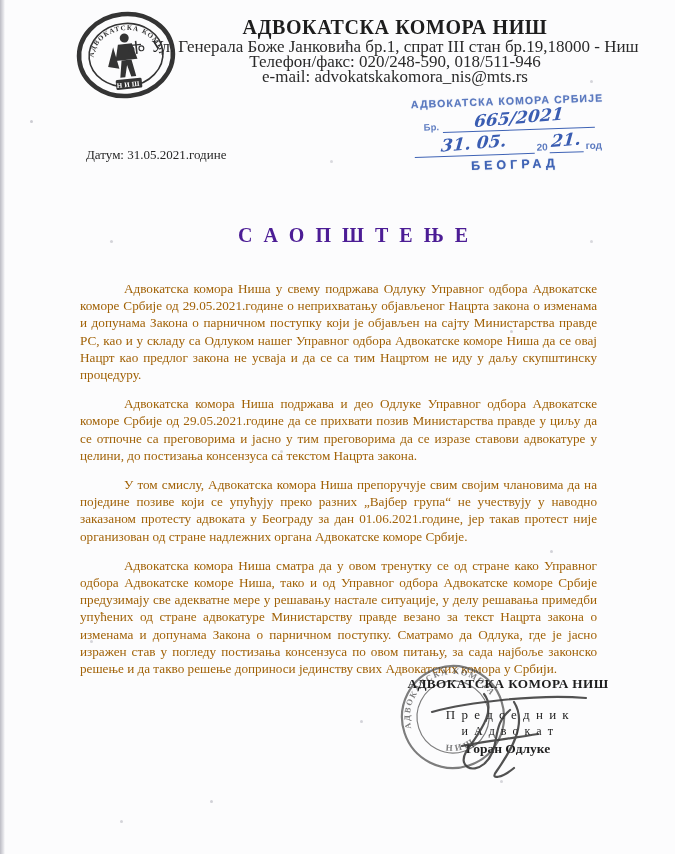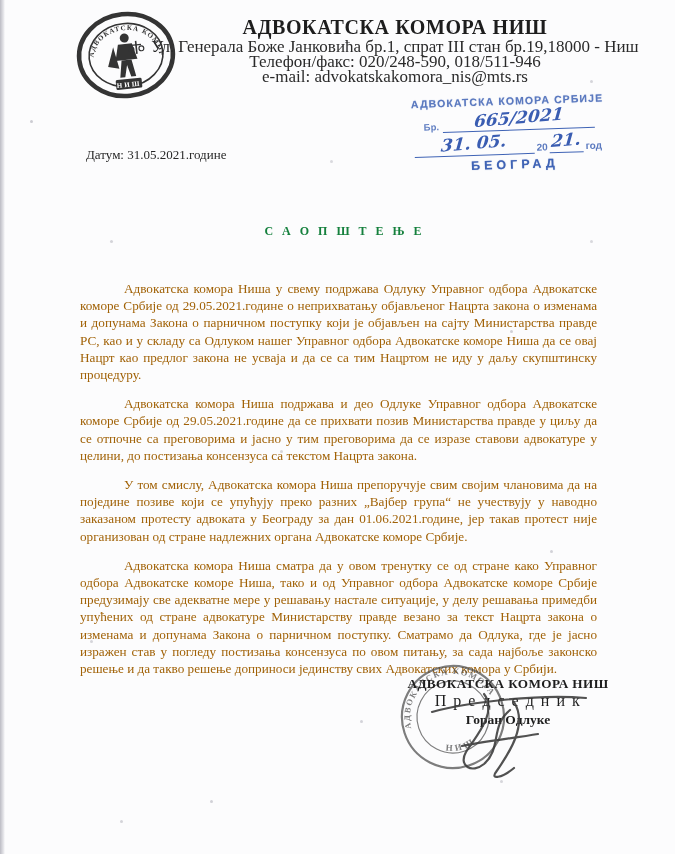--- a/index.html
+++ b/index.html
@@ -27,31 +27,31 @@
   .rs-line{position:relative;border-bottom:1.6px solid #3f63b5;height:22px;}
   .hand{font-family:"DejaVu Serif",serif;font-style:italic;font-weight:bold;
     color:#3a5db2;font-size:17px;transform:skewX(-10deg) rotate(-3deg);
     display:inline-block;white-space:nowrap;}
   .rs-printed{font-size:10px;font-weight:bold;opacity:.85;margin:0 2px 1px 2px;}
   .rs-city{font-size:12.5px;font-weight:bold;letter-spacing:4px;margin:3px 0 0 58px;
     text-shadow:0 0 1px rgba(63,99,181,.5);}
   
   .ref-block{position:absolute;left:86px;top:146px;font-size:13px;line-height:17px;color:#272727;}
   
-  .doc-title{position:absolute;left:86px;top:224px;width:517px;text-align:center;
-    font-size:12px;font-weight:bold;letter-spacing:3px;color:#15803d;}
+  .doc-title{position:absolute;left:96px;top:224px;width:517px;text-align:center;
+    font-size:20px;font-weight:bold;letter-spacing:3px;color:#4c1d95;}
   
   .doc-body{position:absolute;left:80px;top:280px;width:517px;
     font-size:13.2px;line-height:17.2px;text-align:justify;color:#a16207;}
   .doc-body p{margin:0 0 12px 0;text-indent:44px;}
   .doc-body p:last-child{margin-bottom:8px;}
   
   .sig-block{position:absolute;left:392px;top:676px;width:232px;text-align:center;color:#1e1e1e;}
   .sig-org{font-size:13.2px;font-weight:bold;letter-spacing:.4px;}
-  .sig-role{font-size:16px;letter-spacing:1.5px;margin-top:0;}
+  .sig-role{font-size:13px;letter-spacing:1.5px;margin-top:15px;}
   .sig-role2{font-size:12px;letter-spacing:1.5px;margin-top:1px;}
   .sig-name{font-size:13.5px;font-weight:bold;margin-top:2px;}
   .round-stamp{position:absolute;left:396px;top:660px;width:114px;height:114px;
     opacity:.72;transform:rotate(-18deg);}
   .signature-svg{position:absolute;left:418px;top:684px;width:175px;height:100px;opacity:.88;}
   
   .noise{position:absolute;left:30px;top:120px;width:3px;height:3px;border-radius:50%;
     background:#ccccd2;
     box-shadow:140px -60px 0 #d2d2d8, 420px -90px 0 #cfcfd5, 560px -40px 0 #d5d5da,
       80px 120px 0 #d4d4d9, 480px 210px 0 #d1d1d7, 250px 330px 0 #d6d6db,
@@ -139,20 +139,21 @@
       <textPath href="#ftrRingTop" startOffset="2">АДВОКАТСКА КОМОРА</textPath>
     </text>
     <text font-size="9" font-weight="bold" fill="#4d4d4d" letter-spacing="3">
       <textPath href="#ftrRingBot" startOffset="22">НИШ</textPath>
     </text>
   </svg>
 
   <div class="sig-block">
     <div class="sig-org">АДВОКАТСКА КОМОРА НИШ</div>
     <div class="sig-role">П р е д с е д н и к</div>
+    <div class="sig-role2">и  А д в о к а т</div>
     <div class="sig-name">Горан Одлуке</div>
   </div>
 
   <svg class="signature-svg" viewBox="0 0 175 100">
     <g fill="none" stroke="#3a3a3a" stroke-width="2.2" stroke-linecap="round">
       <path d="M14,28 C50,18 120,10 168,14"></path>
       <path d="M66,10 C80,28 58,52 48,68 C40,82 54,90 66,80 C84,64 72,42 92,26"></path>
       <path d="M96,18 C110,40 92,68 78,88 C72,96 84,94 96,84"></path>
       <path d="M44,62 C62,58 96,54 120,50"></path>
     </g>

